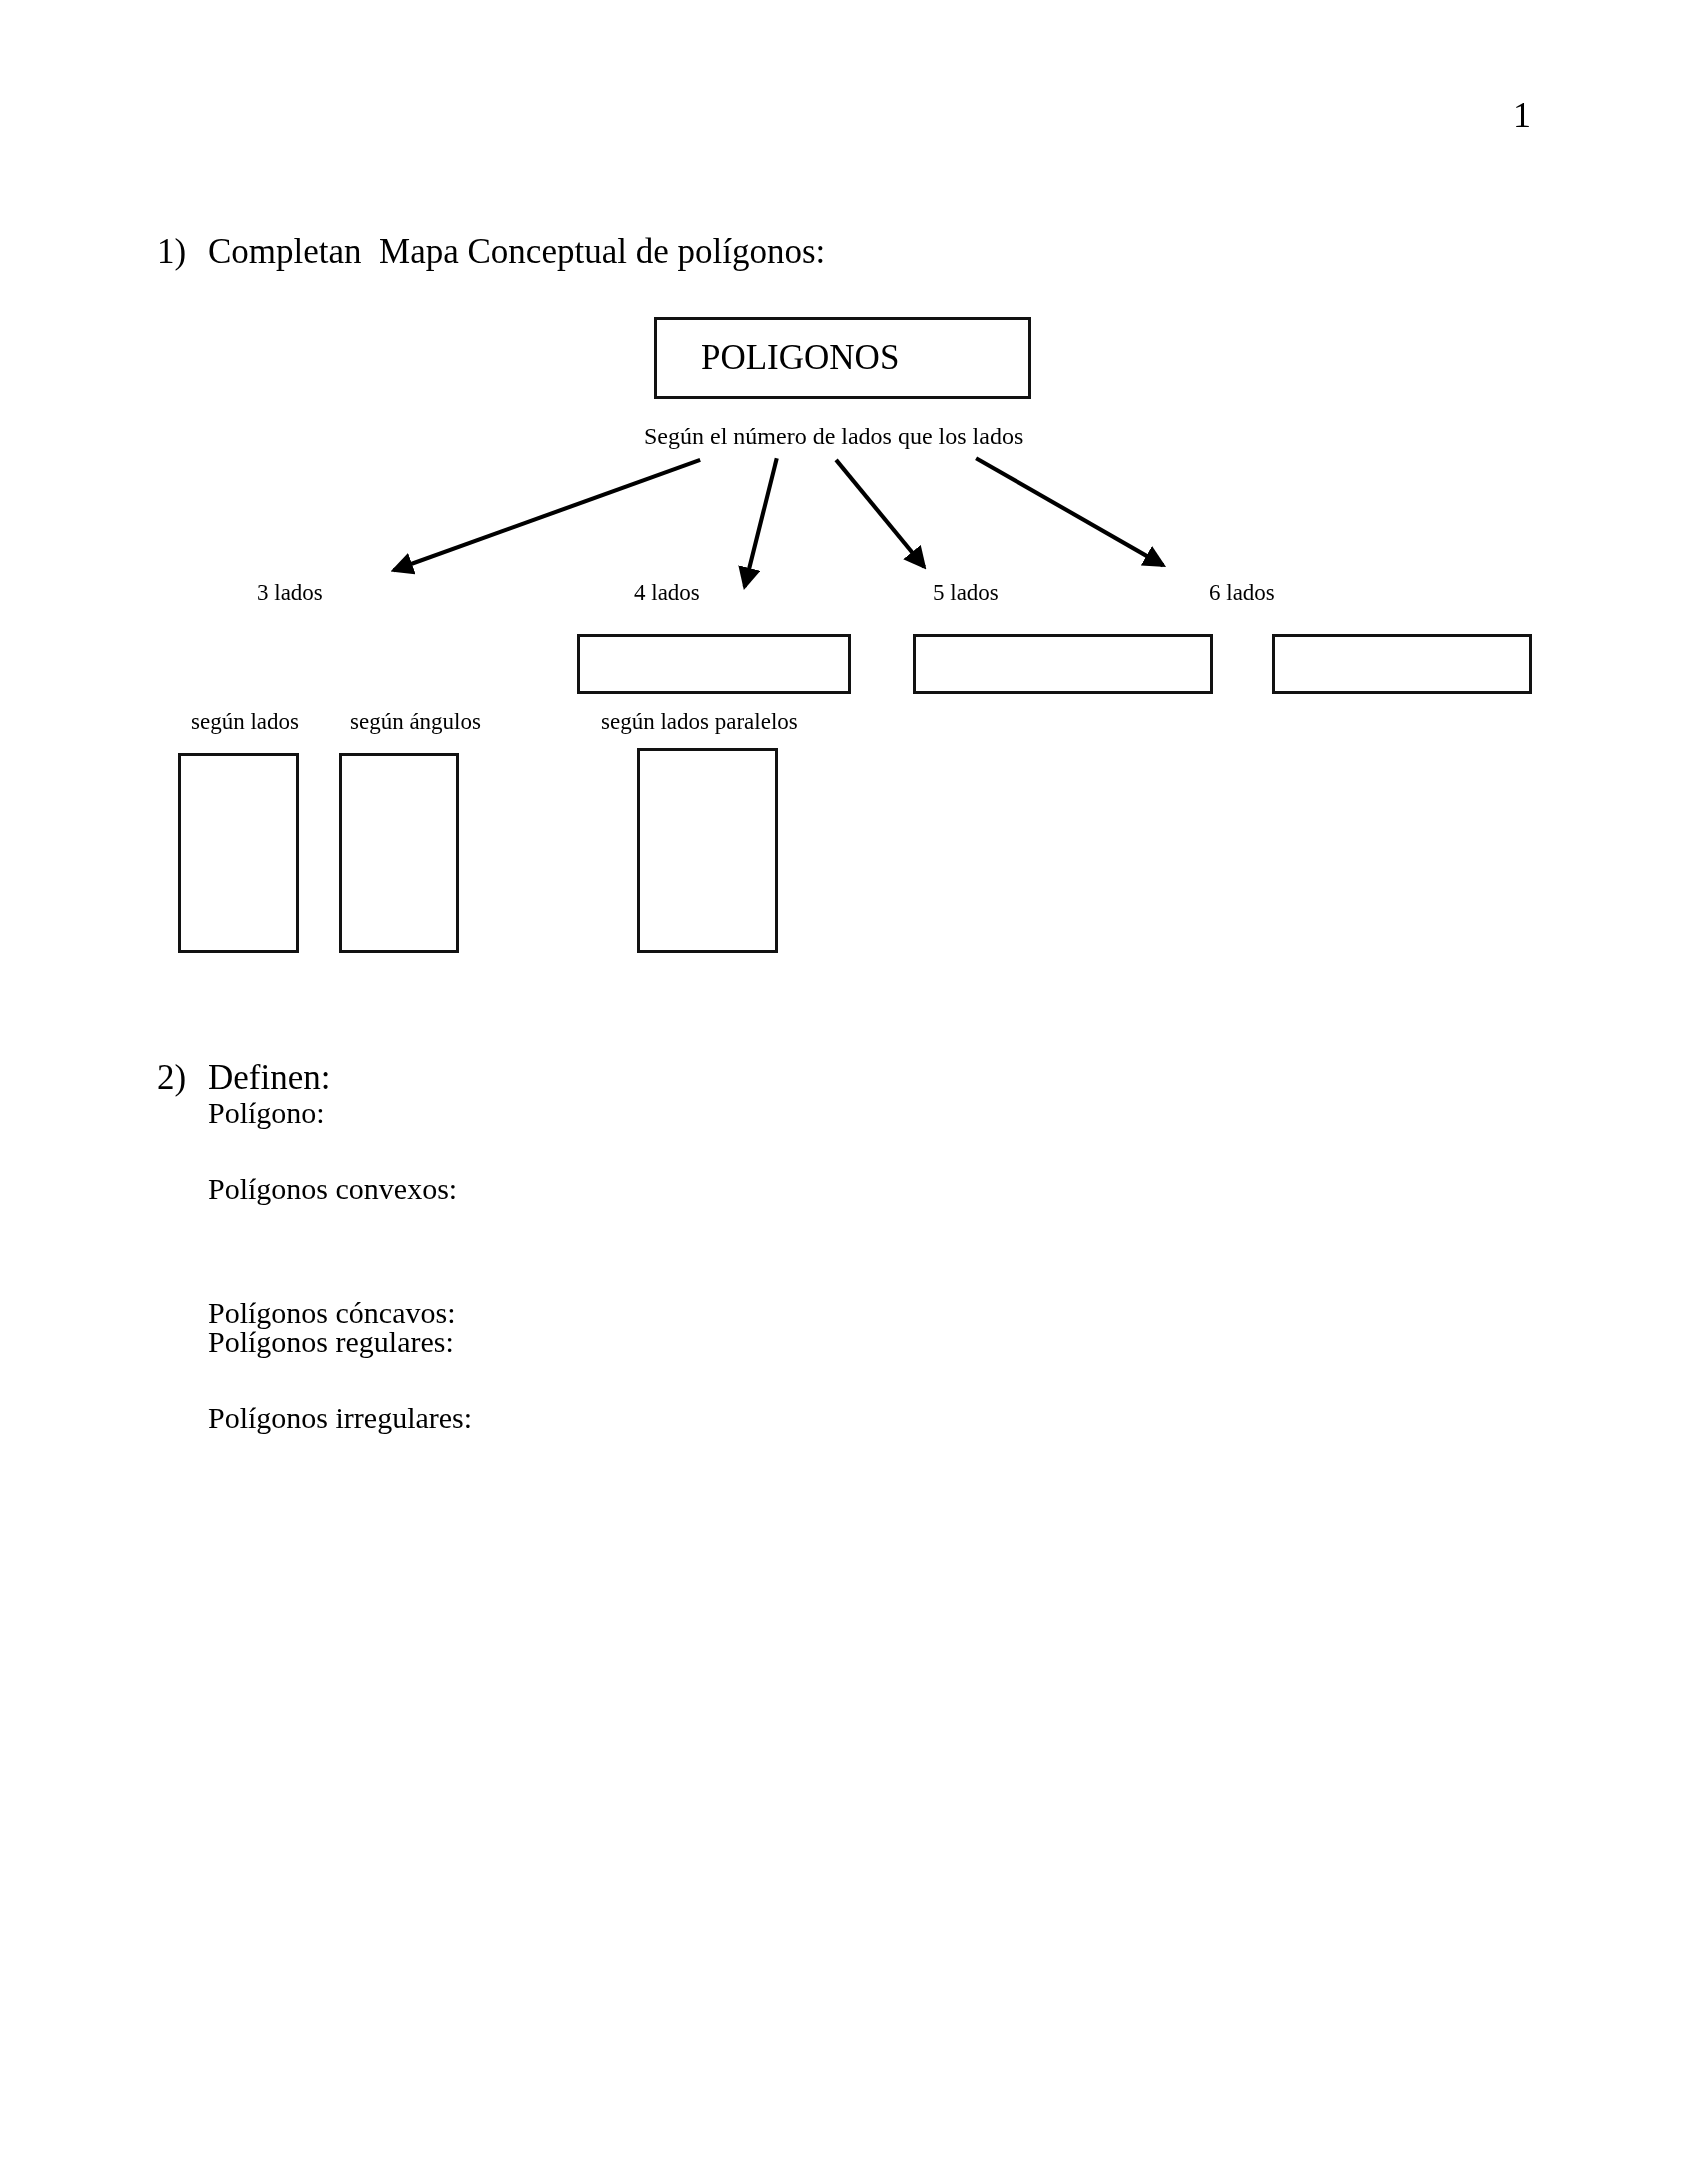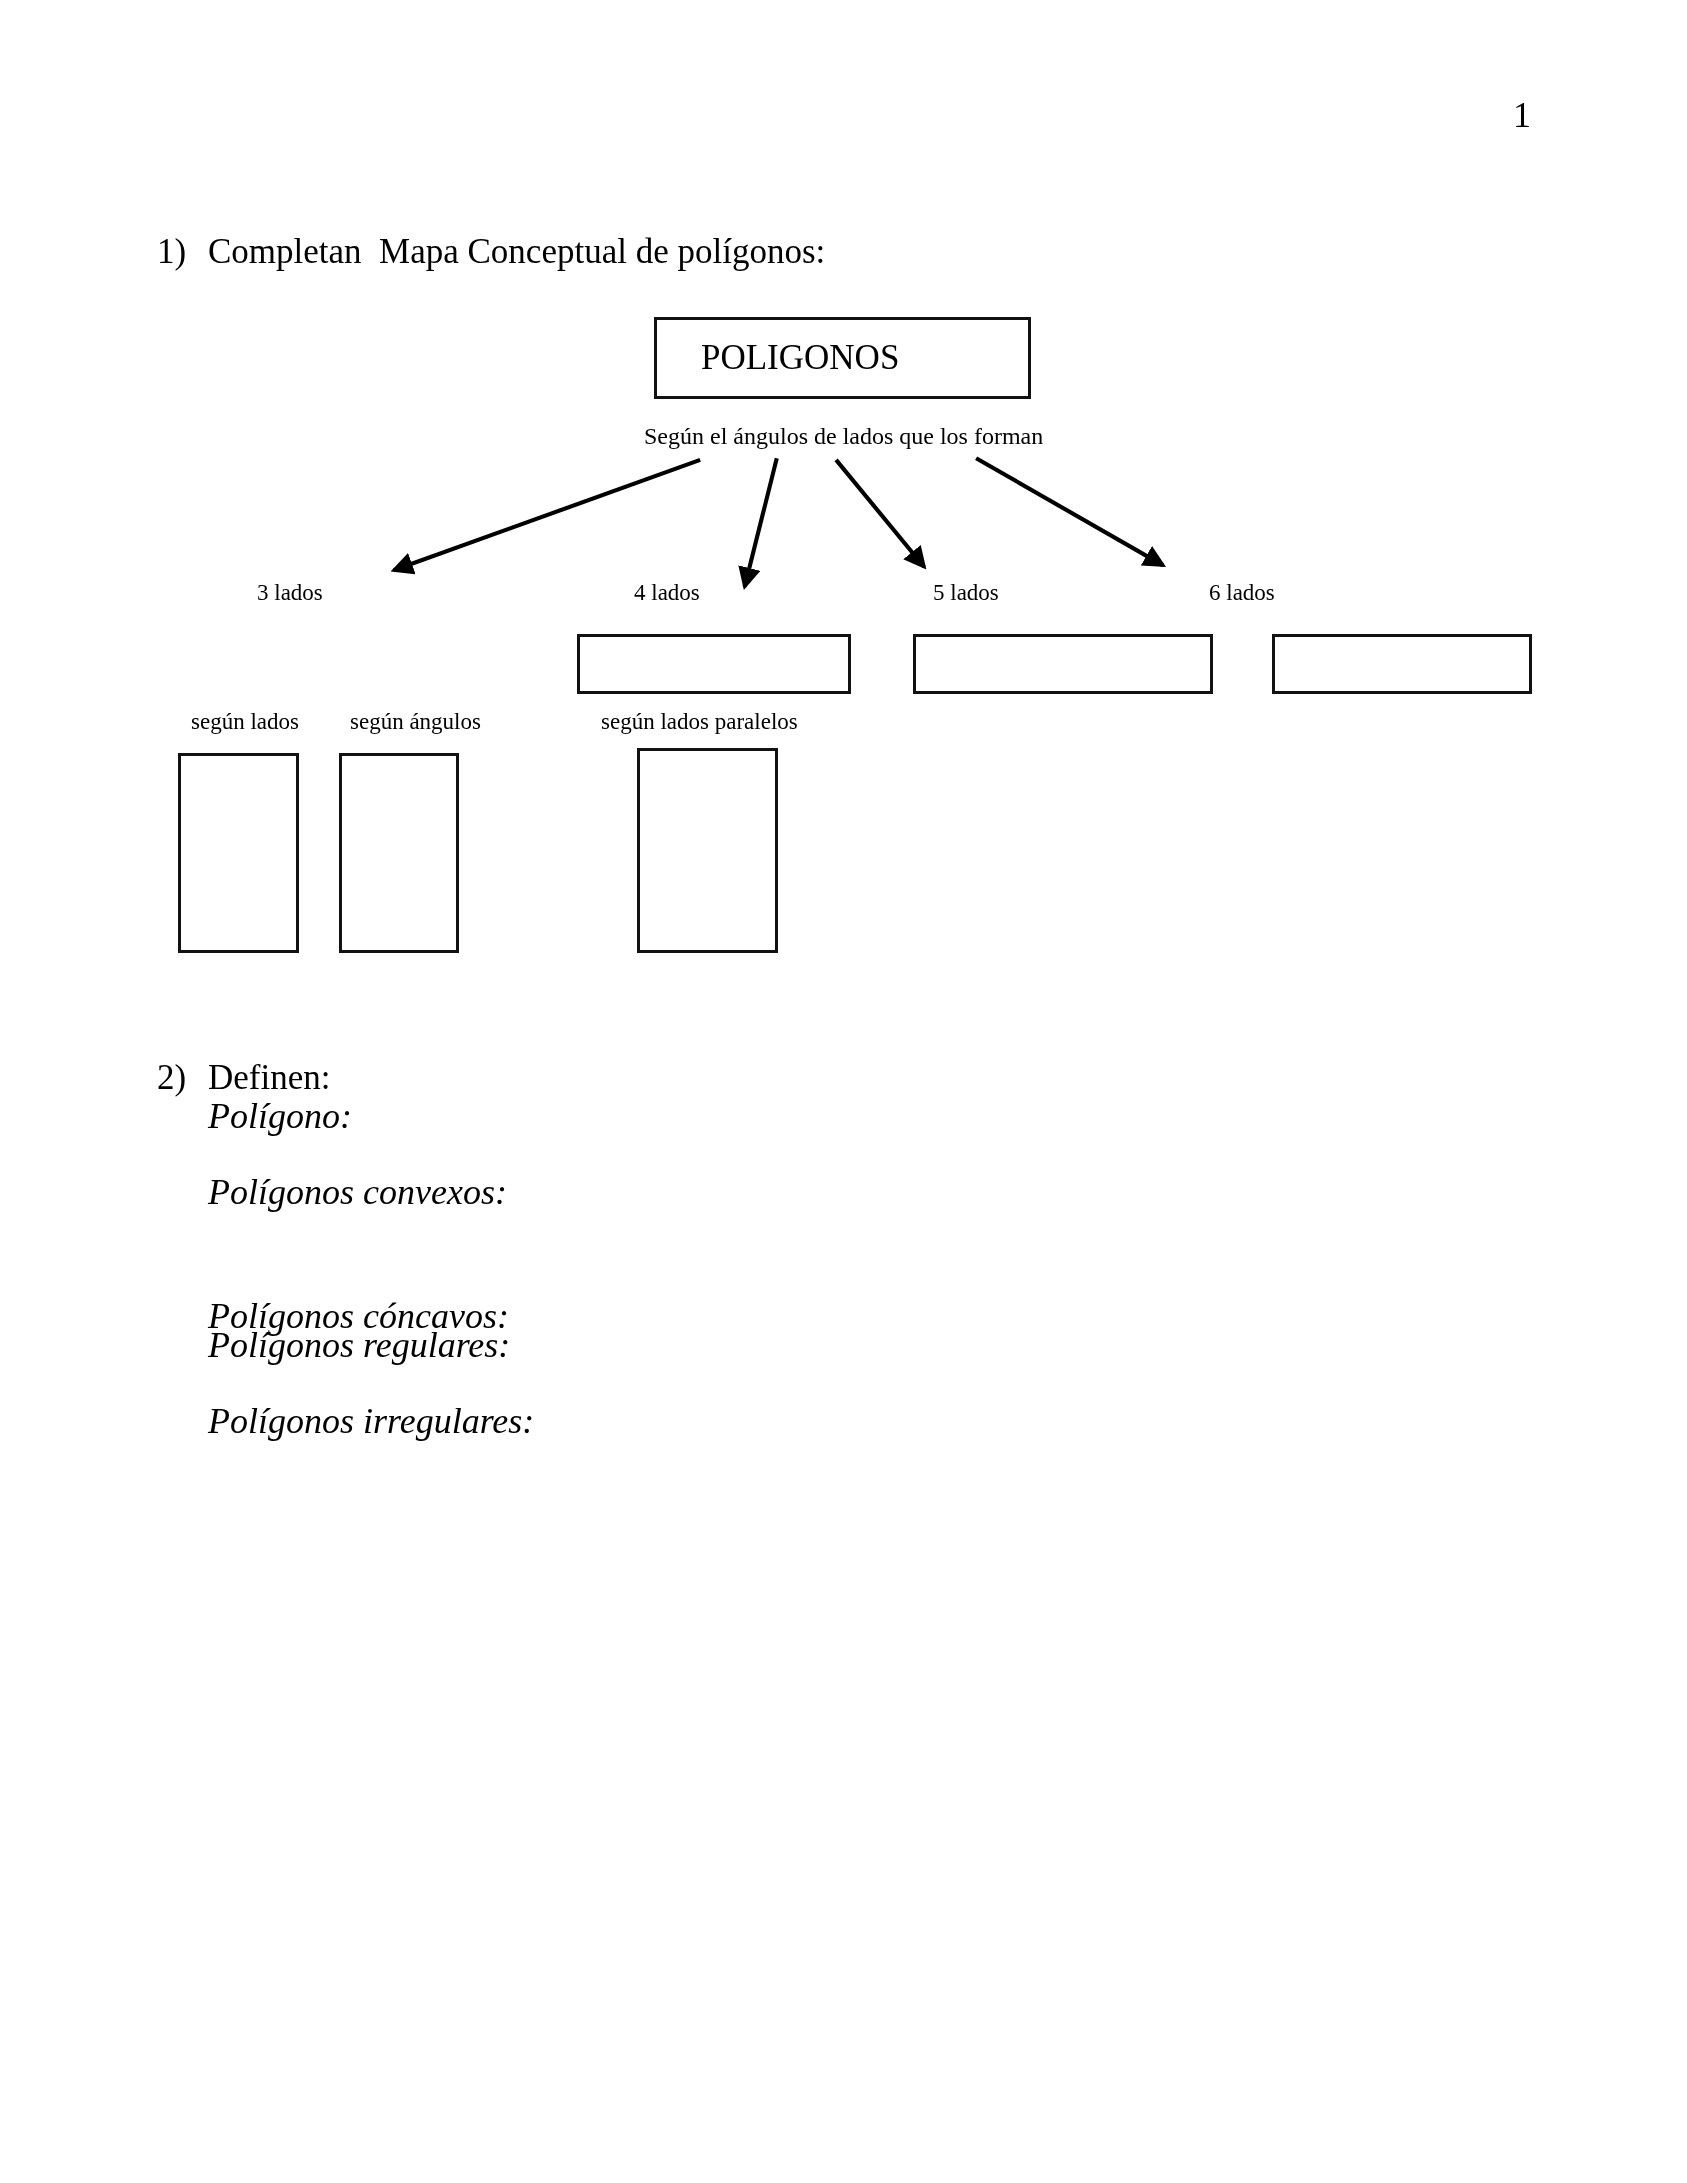--- a/index.html
+++ b/index.html
@@ -58,21 +58,21 @@
     font-size: 24px; line-height: 1.1;
   }
   .map-label { font-size: 23px; line-height: 1.15; }
 
   .arrows-svg {
     position: absolute; left: 0; top: 0;
     width: 1687px; height: 989px;
     pointer-events: none;
   }
 
-  .term { left: 208px; font-size: 36px; line-height: 1.15; font-style: italic; }
+  .term { left: 208px; font-size: 30px; line-height: 1.15; }
 </style>
 </head>
 <body>
 
 <div class="page">
 
   <div class="abs page-number">1</div>
 
 
   <div class="abs exercise-line" style="left:157px; top:232px;"><span class="ex-num">1)</span><span>Completan  Mapa Conceptual de polígonos:</span></div>
@@ -86,21 +86,21 @@
     <line x1="850" y1="558" x2="478" y2="692" stroke="#000" stroke-width="5" marker-end="url(#arrowhead)"></line>
     <line x1="943" y1="556" x2="904" y2="712" stroke="#000" stroke-width="5" marker-end="url(#arrowhead)"></line>
     <line x1="1015" y1="558" x2="1122" y2="688" stroke="#000" stroke-width="5" marker-end="url(#arrowhead)"></line>
     <line x1="1185" y1="556" x2="1412" y2="686" stroke="#000" stroke-width="5" marker-end="url(#arrowhead)"></line>
   </svg>
 
   <div class="root-box">
       <span>POLIGONOS</span>
     </div>
 
-  <div class="abs criterion">Según el ángulos de lados que los forman</div>
+  <div class="abs criterion">Según el número de lados que los lados</div>
 
   <div class="abs map-label" style="left:257px;  top:580px;">3 lados</div>
   <div class="abs map-label" style="left:634px;  top:580px;">4 lados</div>
   <div class="abs map-label" style="left:933px; top:580px;">5 lados</div>
   <div class="abs map-label" style="left:1209px; top:580px;">6 lados</div>
 
   <div class="answer-box" style="left:577px;  top:634px; width:274px; height:60px;"></div>
   <div class="answer-box" style="left:913px; top:634px; width:300px; height:60px;"></div>
   <div class="answer-box" style="left:1272px; top:634px; width:260px; height:60px;"></div>
 

